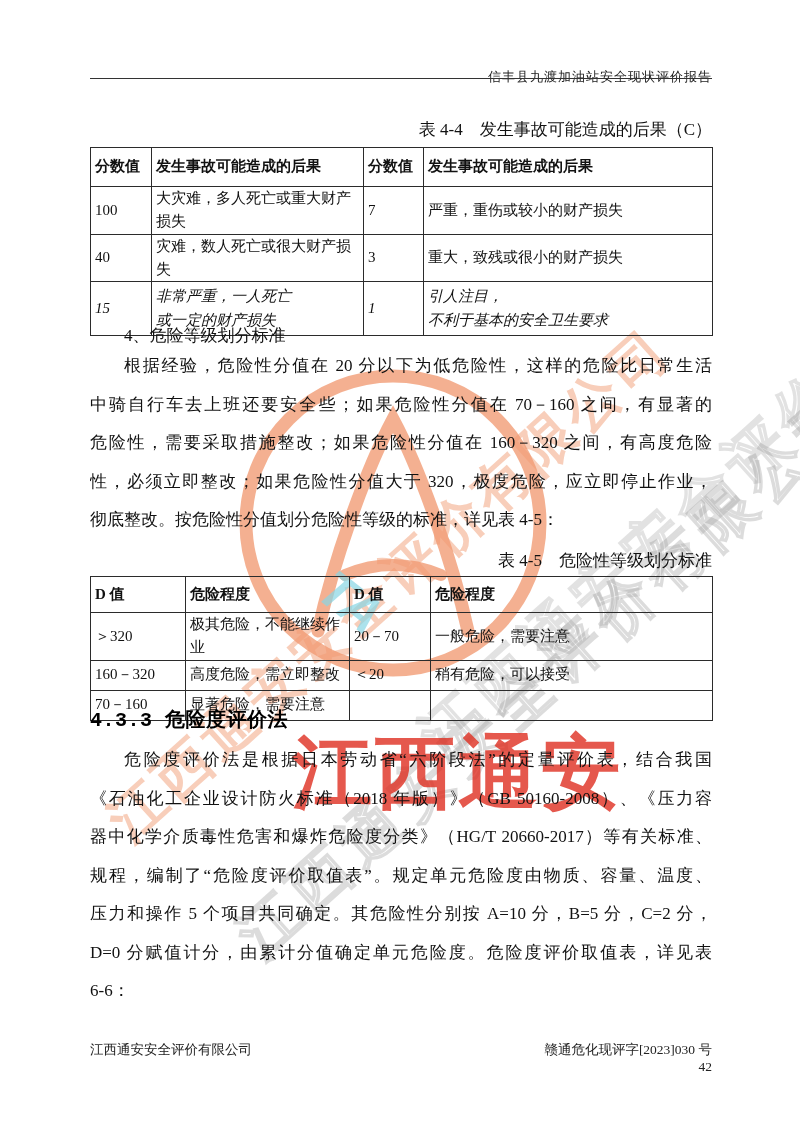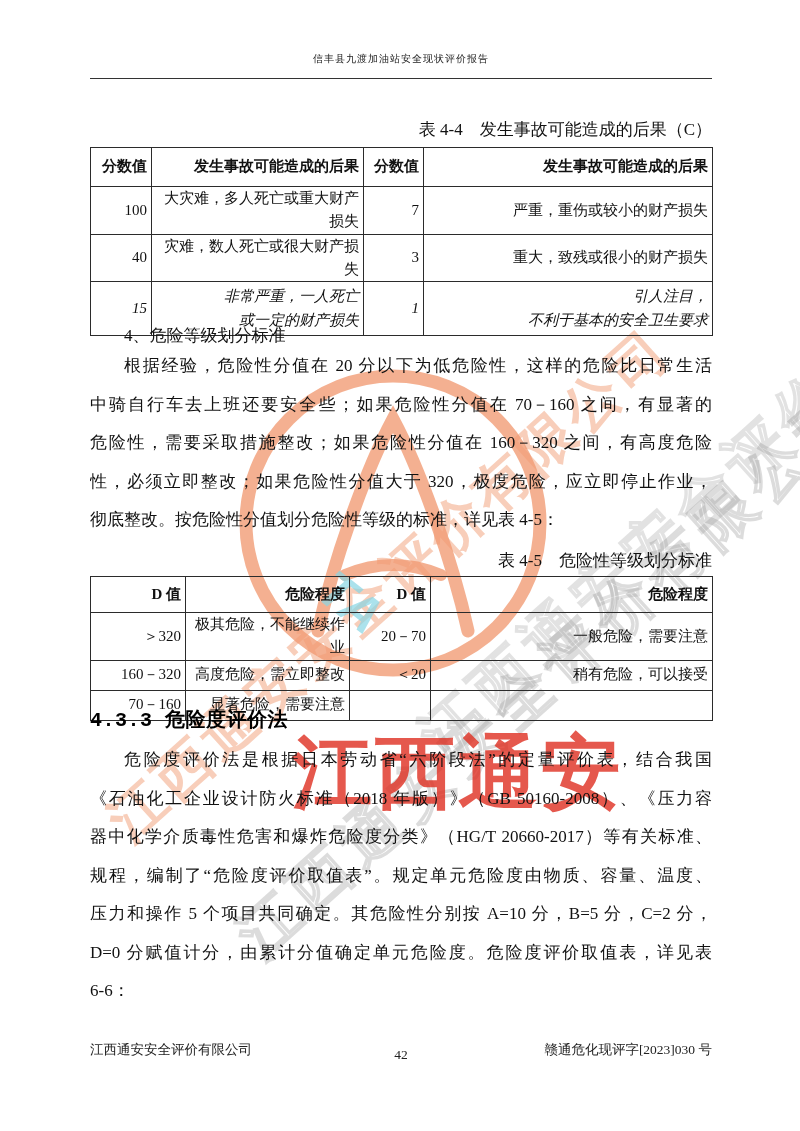--- a/index.html
+++ b/index.html
@@ -51,42 +51,42 @@
   .wm-red{
     position:absolute;left:292px;top:720px;
     font-size:80px;font-weight:700;
     letter-spacing:3px;
     color:rgba(222,46,32,0.80);
     white-space:nowrap;
   }
   
   .content{position:absolute;left:90px;top:0;width:622px;z-index:1;}
   .page-header{
-    position:absolute;top:52px;left:0;width:100%;
-    text-align:center;font-size:10px;letter-spacing:1px;color:#222;
+    position:absolute;top:68px;left:0;width:100%;
+    text-align:right;font-size:13px;letter-spacing:1px;color:#222;
   }
   .header-rule{
     position:absolute;top:78px;left:0;width:100%;
     border-top:1.6px solid #333;
   }
   .tbl-caption{
     position:absolute;left:0;width:100%;
     text-align:right;font-weight:400;font-size:17px;color:#111;
   }
   .cap1{top:118px;}
   .cap2{top:549px;}
   table{
     position:absolute;left:0;width:622px;
     border-collapse:collapse;table-layout:fixed;
   }
   .t44{top:147px;}
   .t45{top:576px;}
   td,th{
     border:1.4px solid #2b2b2b;
-    text-align:right;vertical-align:middle;
+    text-align:left;vertical-align:middle;
     font-size:15px;padding:0 4px;
     white-space:pre-line;line-height:1.55;
     font-weight:400;color:#111;
   }
   th{font-weight:700;}
   .t44 tr:nth-child(1){height:39px;}
   .t44 tr:nth-child(2){height:40px;}
   .t44 tr:nth-child(3){height:40px;}
   .t44 tr:nth-child(4){height:54px;font-style:italic;}
   .t45 tr:nth-child(1){height:36px;}
@@ -110,21 +110,21 @@
     position:absolute;top:706px;left:0;
     font-family:Liberation Mono, monospace;
     font-weight:700;font-size:20px;color:#000;
     letter-spacing:0.5px;
   }
   .page-footer{
     position:absolute;top:1041px;left:0;width:100%;
     font-size:13.5px;color:#222;height:20px;
   }
   .footer-left{position:absolute;left:0;top:0;}
-  .footer-center{position:absolute;left:0;width:100%;text-align:center;top:6px;}
+  .footer-center{position:absolute;left:0;width:100%;text-align:right;top:18px;}
   .footer-right{position:absolute;right:0;top:0;}
 </style>
 </head>
 <body>
 
 <div class="watermark-layer">
   <div class="wm-diag wm-gray1">江西通安安全评价有限公司</div>
   <div class="wm-diag wm-gray2">江西通安安全评价有限公司</div>
   <div class="wm-diag wm-company">江西通安安全评价有限公司</div>
   <svg class="wm-logo" width="320" height="320" viewBox="0 0 320 320">

